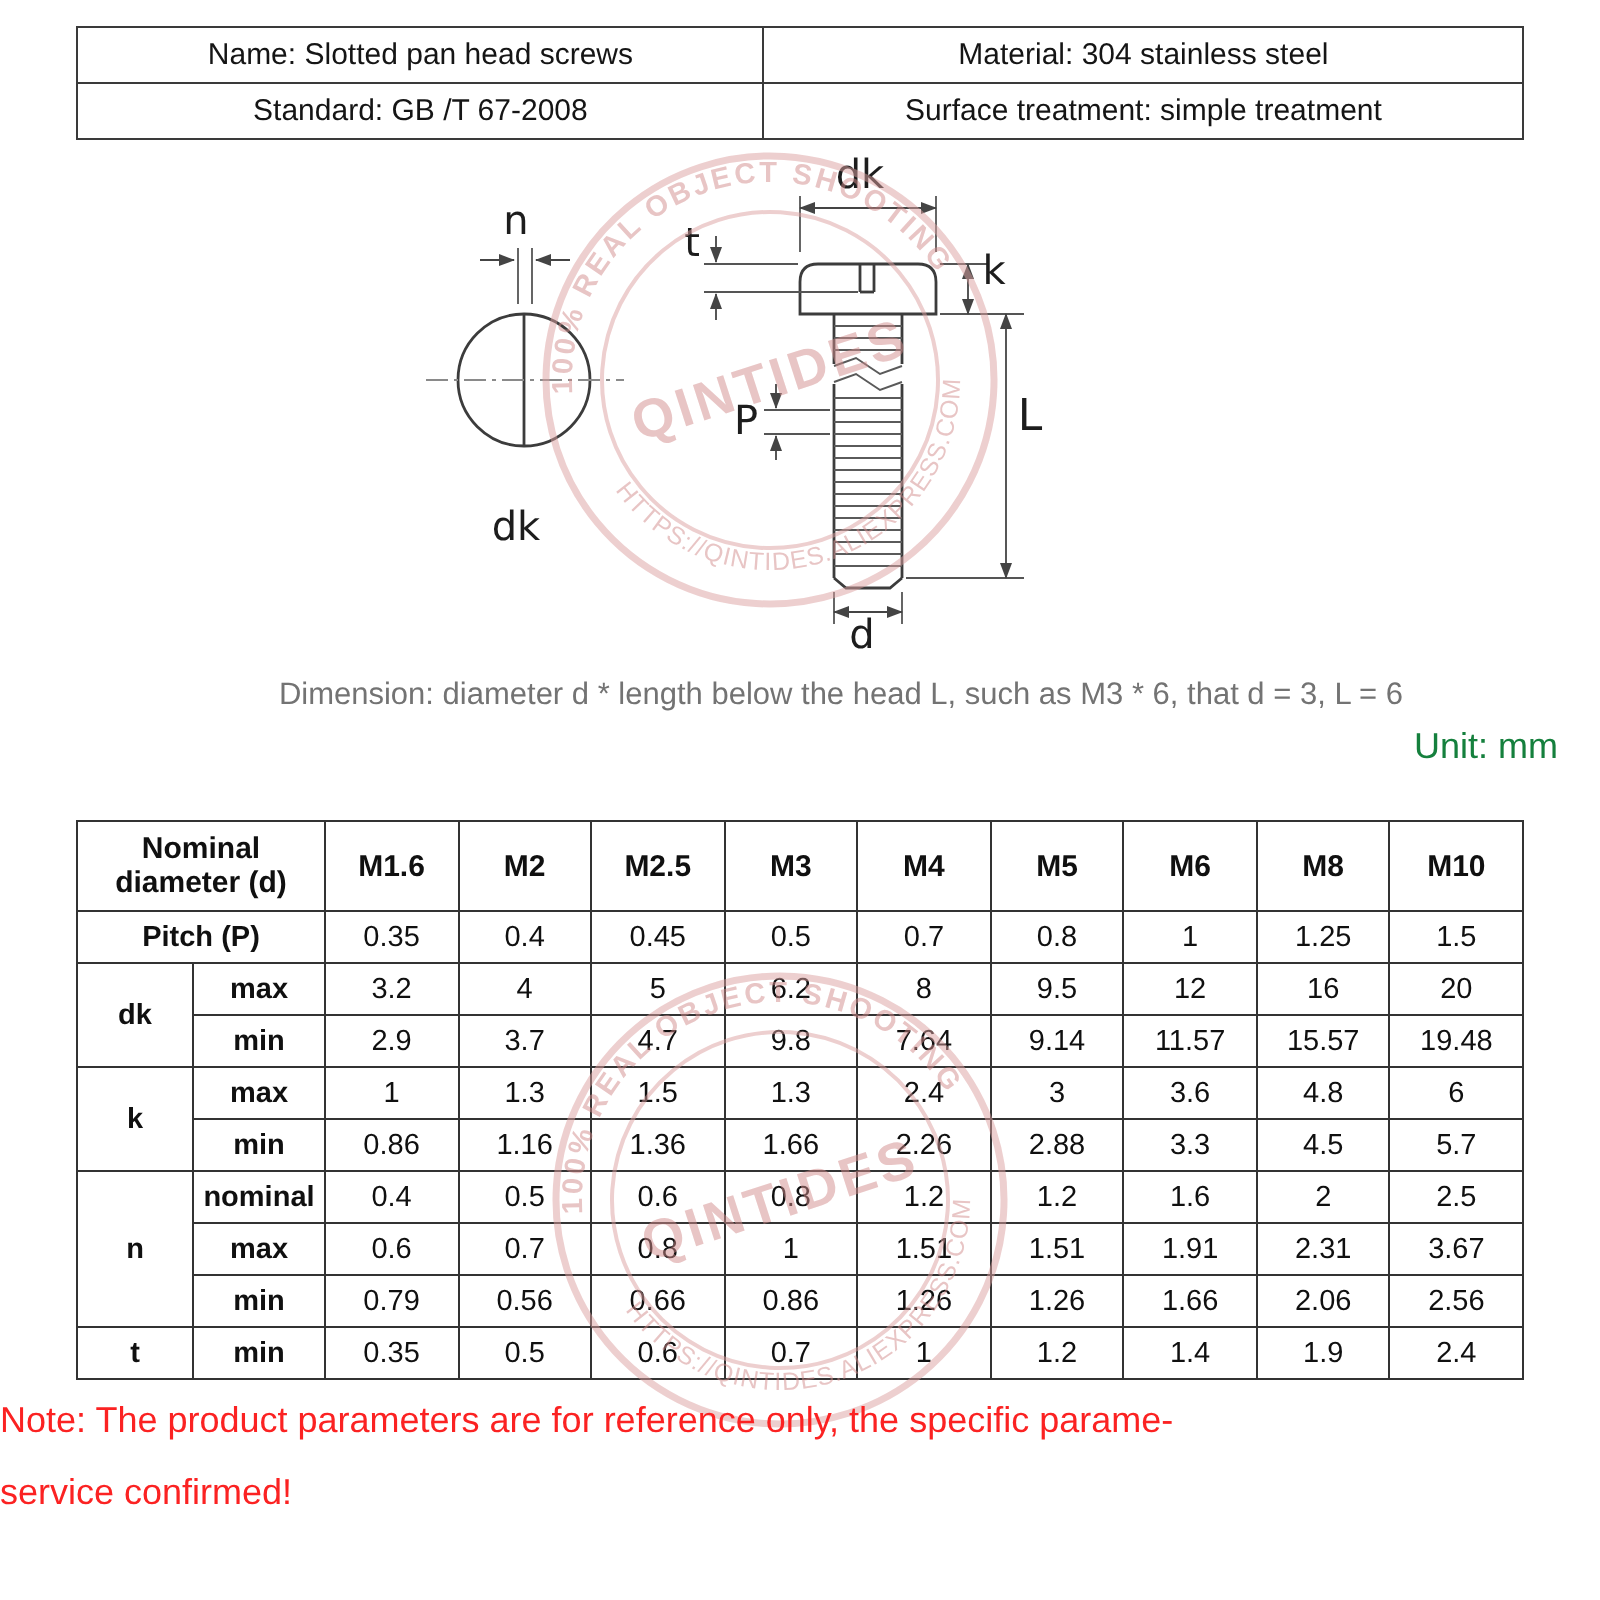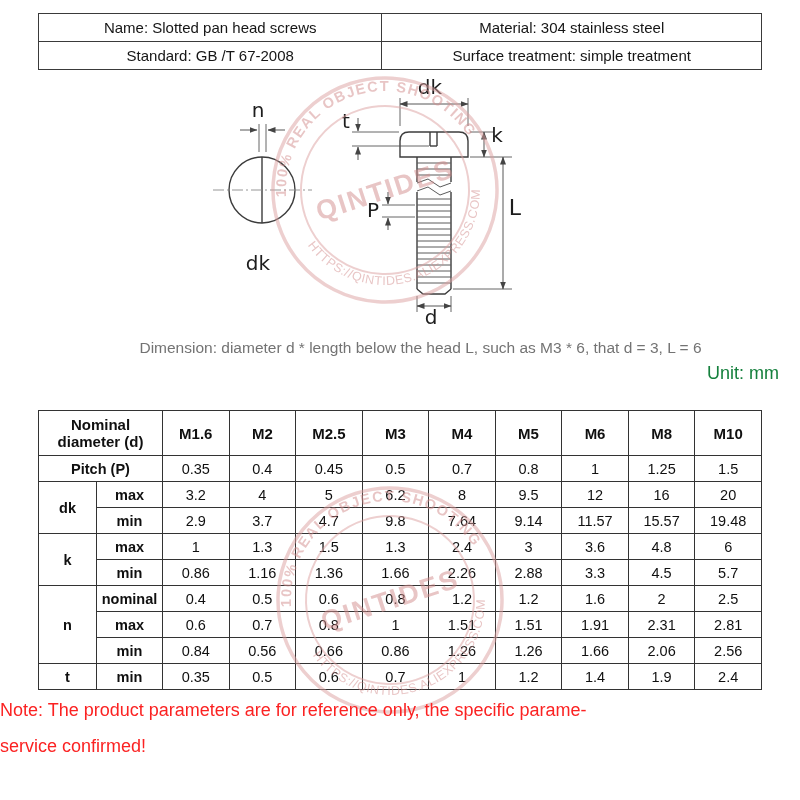--- a/index.html
+++ b/index.html
@@ -296,25 +296,25 @@
         <tr>
           <td class="lab">max</td>
           <td class="val">0.6</td>
           <td class="val">0.7</td>
           <td class="val">0.8</td>
           <td class="val">1</td>
           <td class="val">1.51</td>
           <td class="val">1.51</td>
           <td class="val">1.91</td>
           <td class="val">2.31</td>
-          <td class="val">2.81</td>
+          <td class="val">3.67</td>
         </tr>
         <tr>
           <td class="lab">min</td>
-          <td class="val">0.84</td>
+          <td class="val">0.79</td>
           <td class="val">0.56</td>
           <td class="val">0.66</td>
           <td class="val">0.86</td>
           <td class="val">1.26</td>
           <td class="val">1.26</td>
           <td class="val">1.66</td>
           <td class="val">2.06</td>
           <td class="val">2.56</td>
         </tr>
         <tr>

